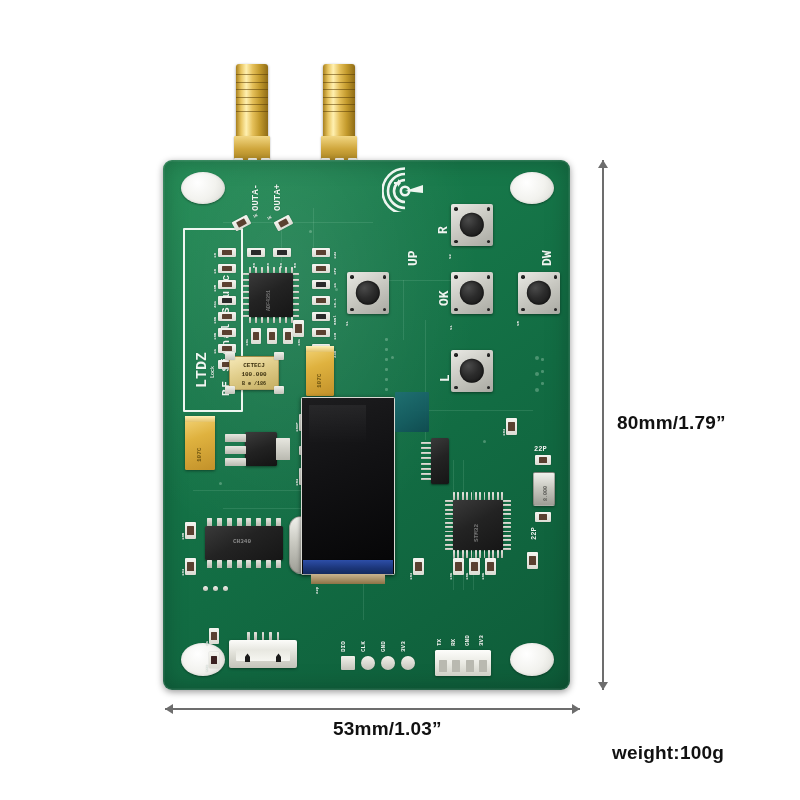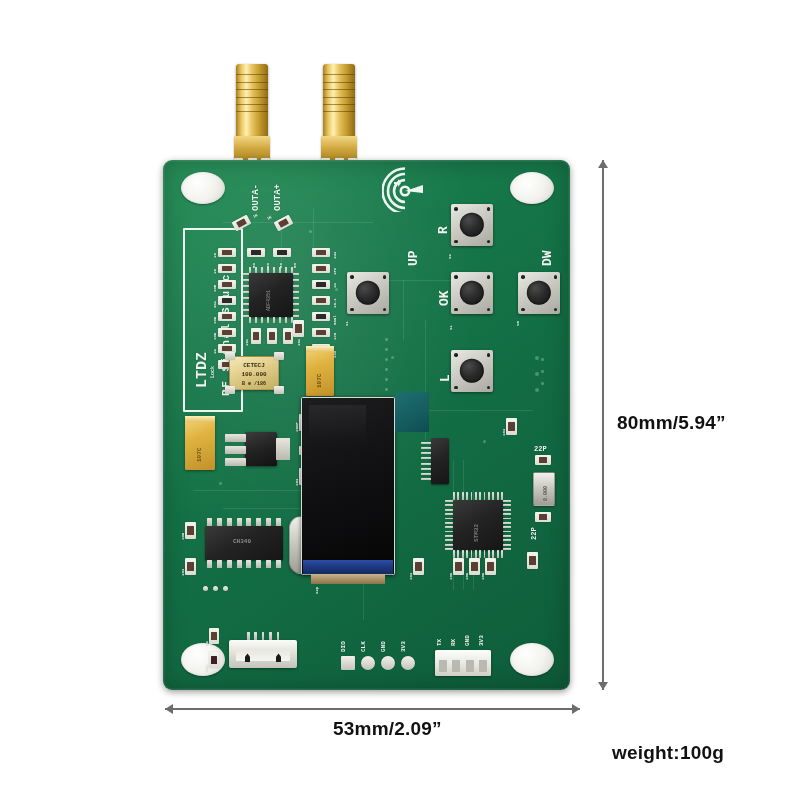--- a/index.html
+++ b/index.html
@@ -146,26 +146,26 @@
   .r90{transform:rotate(-90deg);transform-origin:left top;}
 </style>
 </head>
 <body>
 
 <div id="stage">
 
   <div class="dimline" style="left:602px;top:160px;width:1.6px;height:530px;"></div>
   <div class="arrowhead" style="left:598px;top:160px;border-left:5px solid transparent;border-right:5px solid transparent;border-bottom:8px solid #6d6d6d;"></div>
   <div class="arrowhead" style="left:598px;top:682px;border-left:5px solid transparent;border-right:5px solid transparent;border-top:8px solid #6d6d6d;"></div>
-  <div class="dimtext" style="left:617px;top:412px;font-size:19px;">80mm/5.94”</div>
+  <div class="dimtext" style="left:617px;top:412px;font-size:19px;">80mm/1.79”</div>
 
   <div class="dimline" style="left:165px;top:708px;width:415px;height:1.6px;"></div>
   <div class="arrowhead" style="left:165px;top:704px;border-top:5px solid transparent;border-bottom:5px solid transparent;border-right:8px solid #6d6d6d;"></div>
   <div class="arrowhead" style="left:572px;top:704px;border-top:5px solid transparent;border-bottom:5px solid transparent;border-left:8px solid #6d6d6d;"></div>
-  <div class="dimtext" style="left:333px;top:718px;font-size:19px;">53mm/2.09”</div>
+  <div class="dimtext" style="left:333px;top:718px;font-size:19px;">53mm/1.03”</div>
 
   <div class="dimtext" style="left:612px;top:742px;font-size:19px;">weight:100g</div>
 
   <div class="sma" style="left:236px;top:64px;width:32px;height:100px;">
     <div class="barrel">
       <div class="thread" style="top:14%"></div>
         <div class="thread" style="top:24%"></div>
       <div class="thread" style="top:34%"></div>
         <div class="thread" style="top:44%"></div>
       <div class="thread" style="top:54%"></div>

